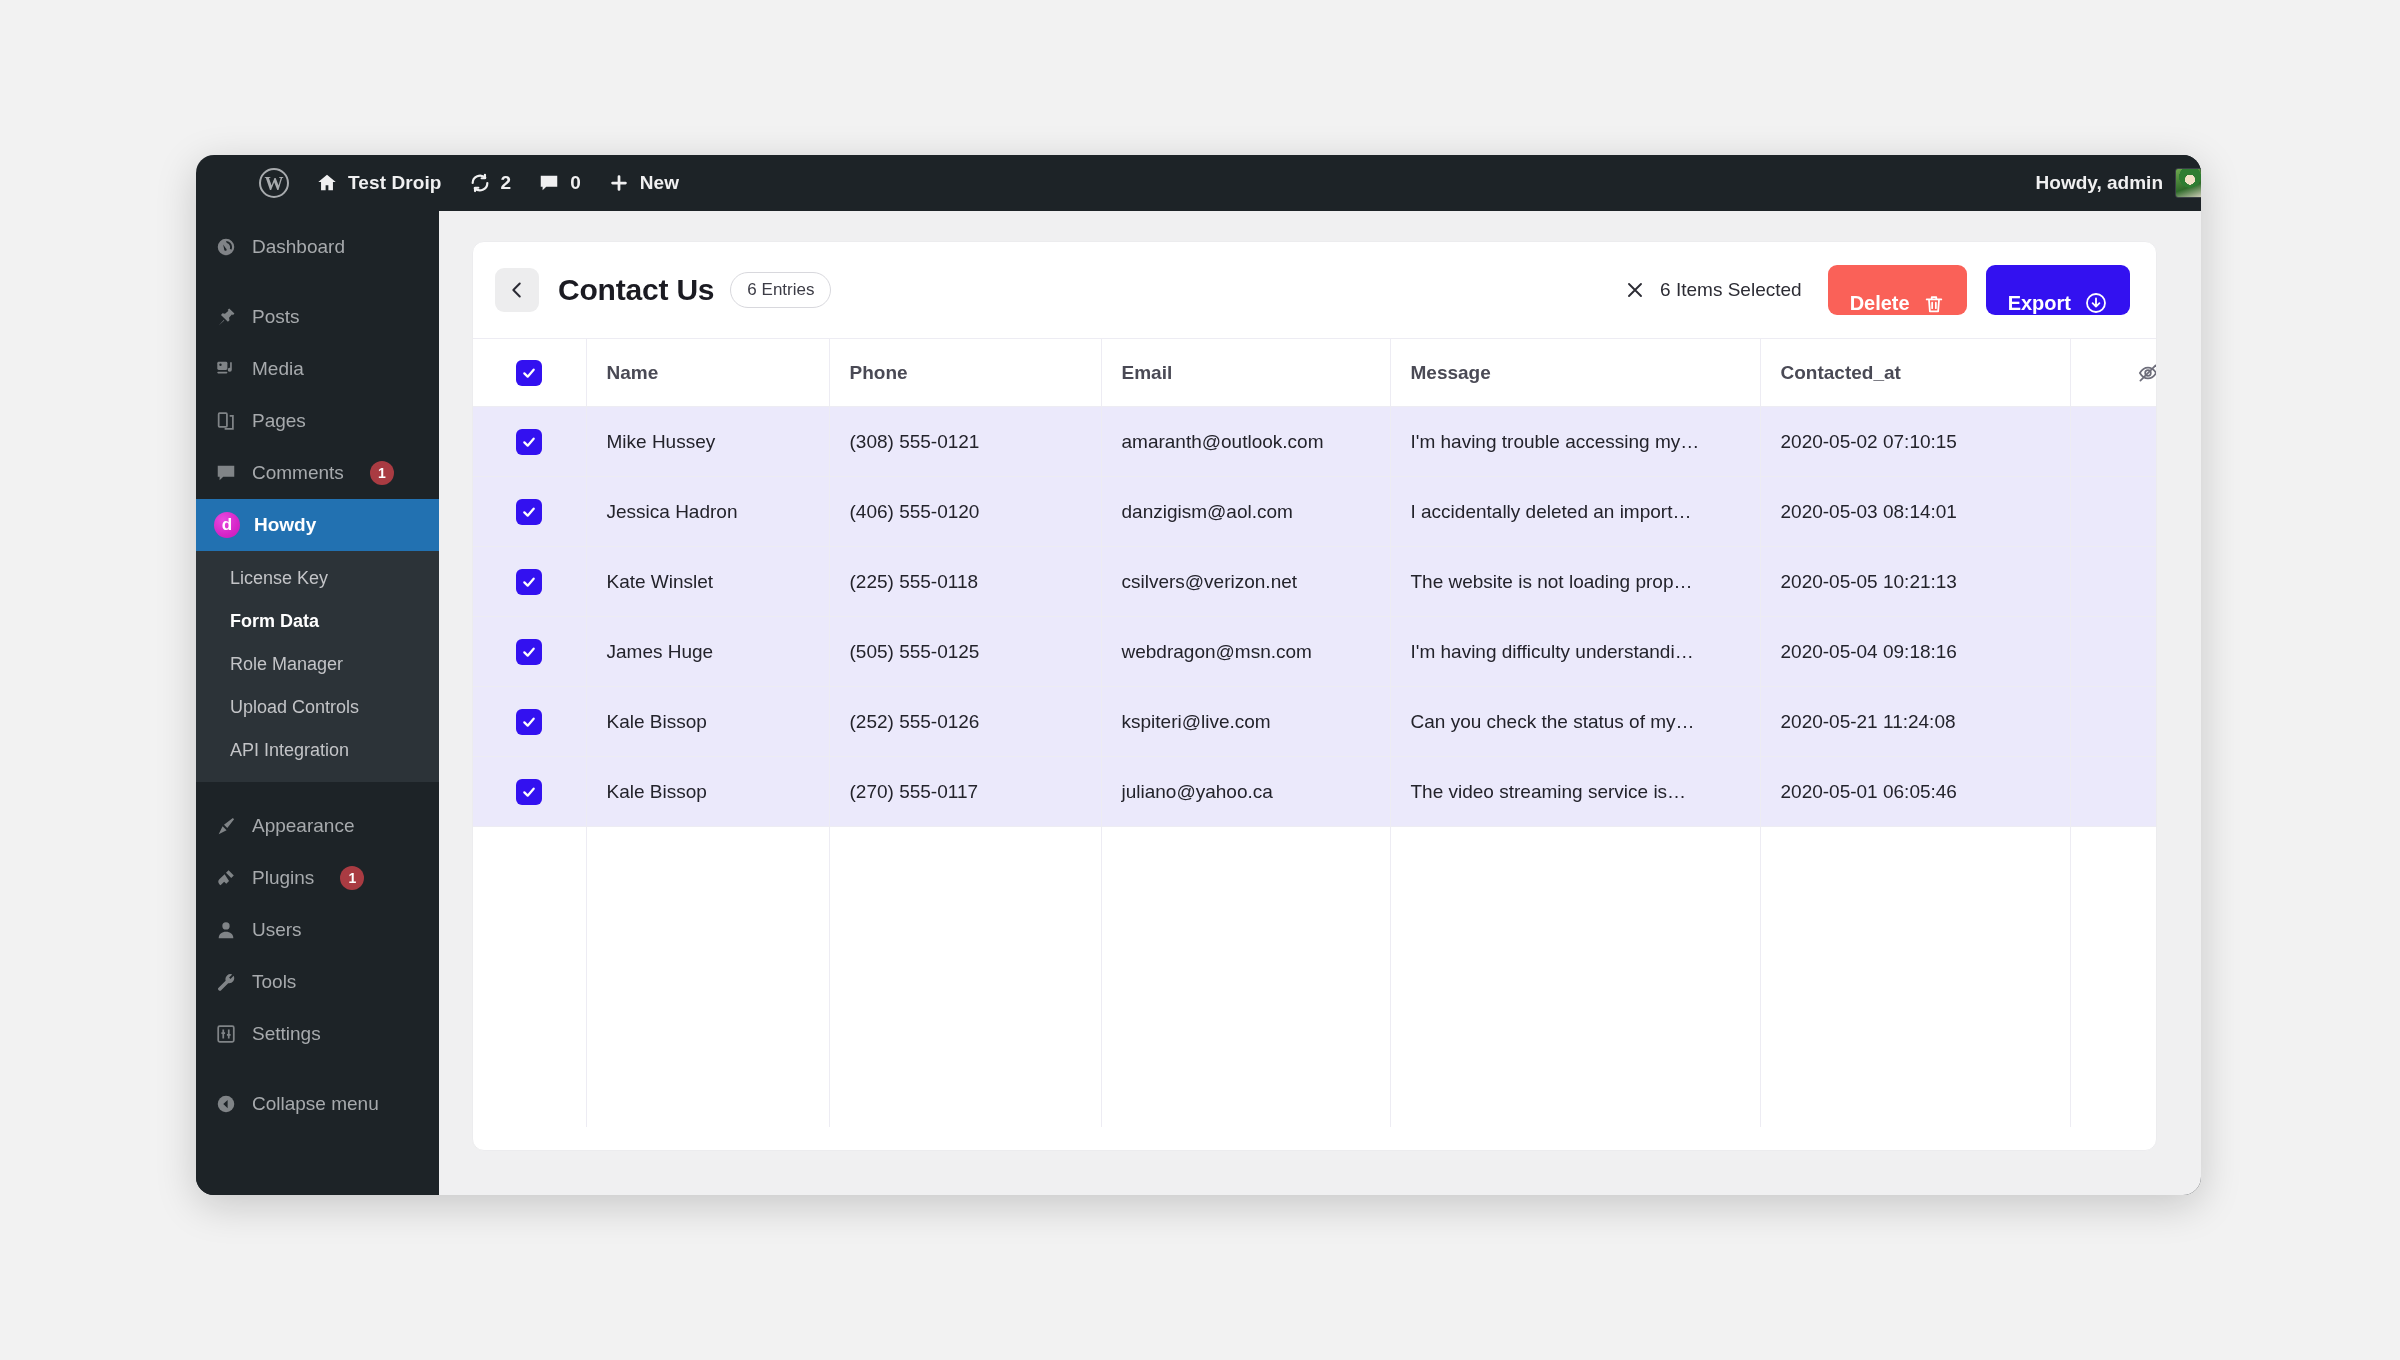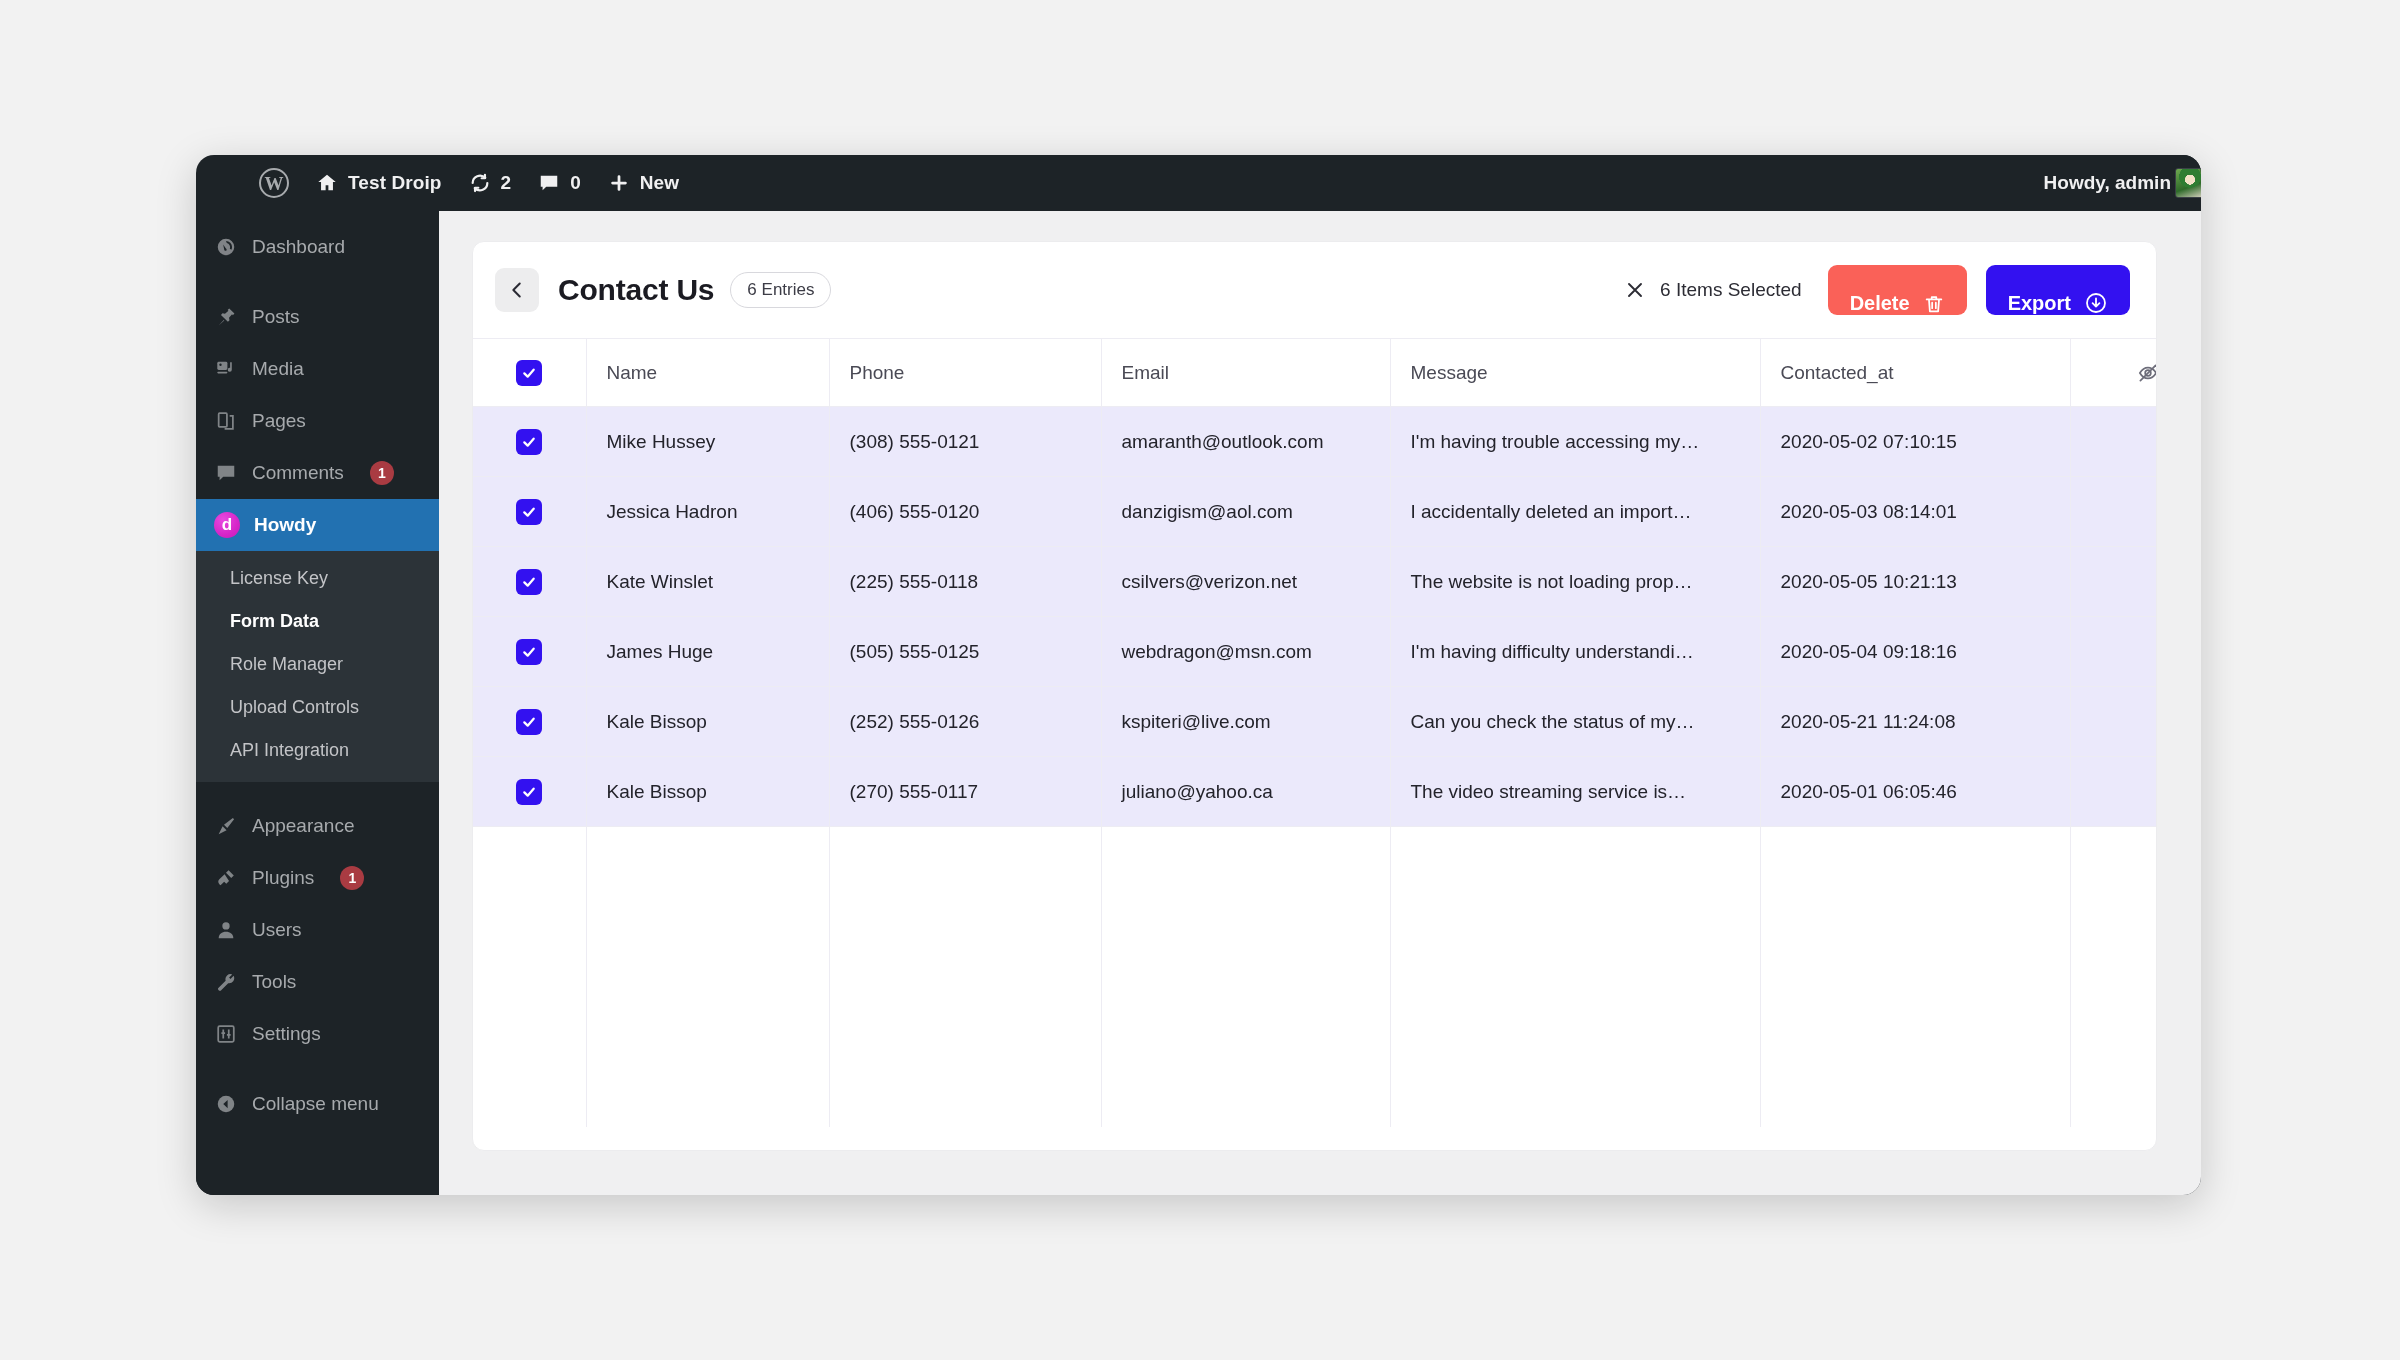--- a/index.html
+++ b/index.html
@@ -56,21 +56,21 @@
     height: 56px;
     color: #f0f0f1;
     white-space: nowrap;
   }
   .ab-item .lbl { font-weight: bold; font-size: 19px; letter-spacing: .1px; }
   .ab-item .num { font-weight: bold; font-size: 19px; }
   .ab-spacer { flex: 1; }
   .ab-right {
     display: flex;
     align-items: center;
-    gap: 4px;
+    gap: 12px;
     padding-right: 6px;
     font-size: 19px;
     font-weight: bold;
   }
   .avatar {
     width: 30px; height: 30px;
     border-radius: 3px;
     background:
       radial-gradient(circle at 50% 38%, #f3e2c8 0 22%, rgba(0,0,0,0) 23%),
       radial-gradient(circle at 50% 28%, #2f7d32 0 44%, rgba(0,0,0,0) 45%),
@@ -278,21 +278,21 @@
     color: #23232b;
     vertical-align: middle;
     overflow: hidden;
     white-space: nowrap;
     text-overflow: ellipsis;
   }
   thead th {
     height: 68px;
     border-top: 1px solid #edecf3;
     color: #4a4a55;
-    font-weight: normal;
+    font-weight: bold;
     background: #fff;
   }
   tbody td { height: 70px; background: #ebe9fb; }
   tbody tr.filler td { background: #fff; border-bottom: none; height: auto; }
 
   .col-check { width: 113px; text-align: center; padding: 0; }
   .col-name { width: 243px; }
   .col-phone { width: 272px; }
   .col-email { width: 289px; }
   .col-message { width: 370px; }

